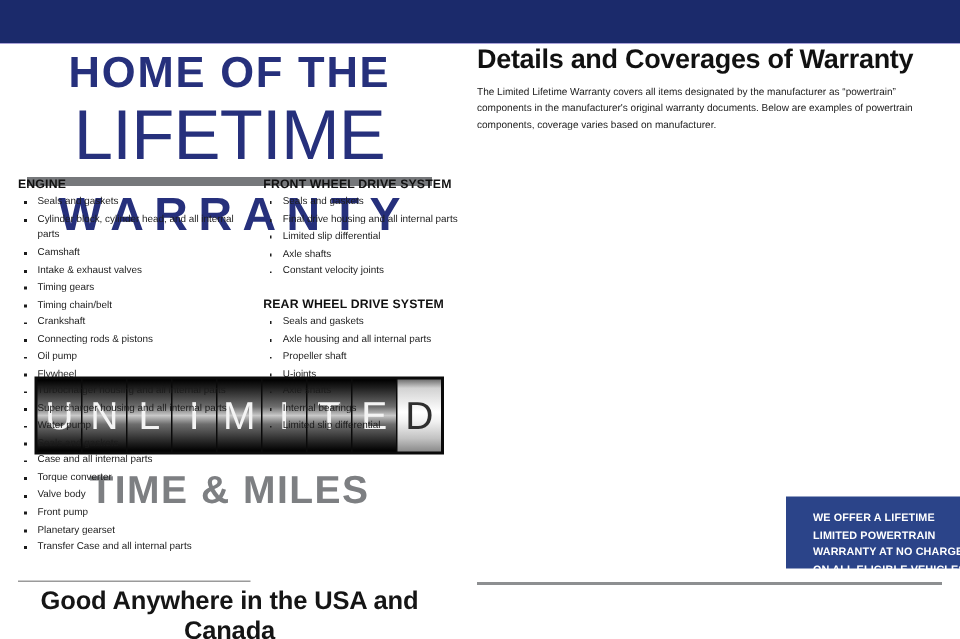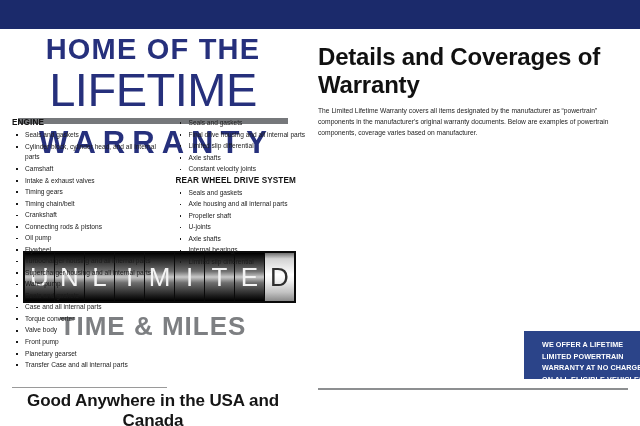--- a/index.html
+++ b/index.html
@@ -137,22 +137,21 @@
   .right-panel {
     position: absolute;
     left: 306px; top: 29px;
     width: 334px;
     height: 397px;
     background: #ffffff;
     box-sizing: border-box;
     padding: 0 8px 0 12px;
   }
   .details-title {
-    margin-top: 14px;
-    font-size: 24px;
+    font-size: 18px;
     font-weight: bold;
     color: #111111;
     letter-spacing: -0.2px;
   }
   .details-intro {
     margin-top: 7px;
     font-size: 6.7px;
     line-height: 1.62;
     color: #1c1c1c;
     width: 312px;
@@ -166,21 +165,21 @@
     gap: 9px;
   }
   .col { width: 155px; }
   .sec-title {
     font-size: 8.2px;
     font-weight: bold;
     color: #111111;
     letter-spacing: 0.1px;
     margin-bottom: 3px;
   }
-  .sec-title.spaced { }
+  .sec-title.spaced { margin-top: 11px; }
   ul.items {
     list-style: none;
     margin: 0;
     padding: 0;
   }
   ul.items li {
     position: relative;
     padding-left: 13px;
     font-size: 6.6px;
     line-height: 1.66;
@@ -322,20 +321,21 @@
           <li>Seals and gaskets</li>
           <li>Case and all internal parts</li>
           <li>Torque converter</li>
           <li>Valve body</li>
           <li>Front pump</li>
           <li>Planetary gearset</li>
           <li>Transfer Case and all internal parts</li>
         </ul>
     </div>
     <div class="col">
+      <div class="sec-title">FRONT WHEEL DRIVE SYSTEM</div>
       <ul class="items" id="list-fwd">
           <li>Seals and gaskets</li>
           <li>Final drive housing and all internal parts</li>
           <li>Limited slip differential</li>
           <li>Axle shafts</li>
           <li>Constant velocity joints</li>
         </ul>
       <div class="sec-title spaced">REAR WHEEL DRIVE SYSTEM</div>
       <ul class="items" id="list-rwd">
           <li>Seals and gaskets</li>

